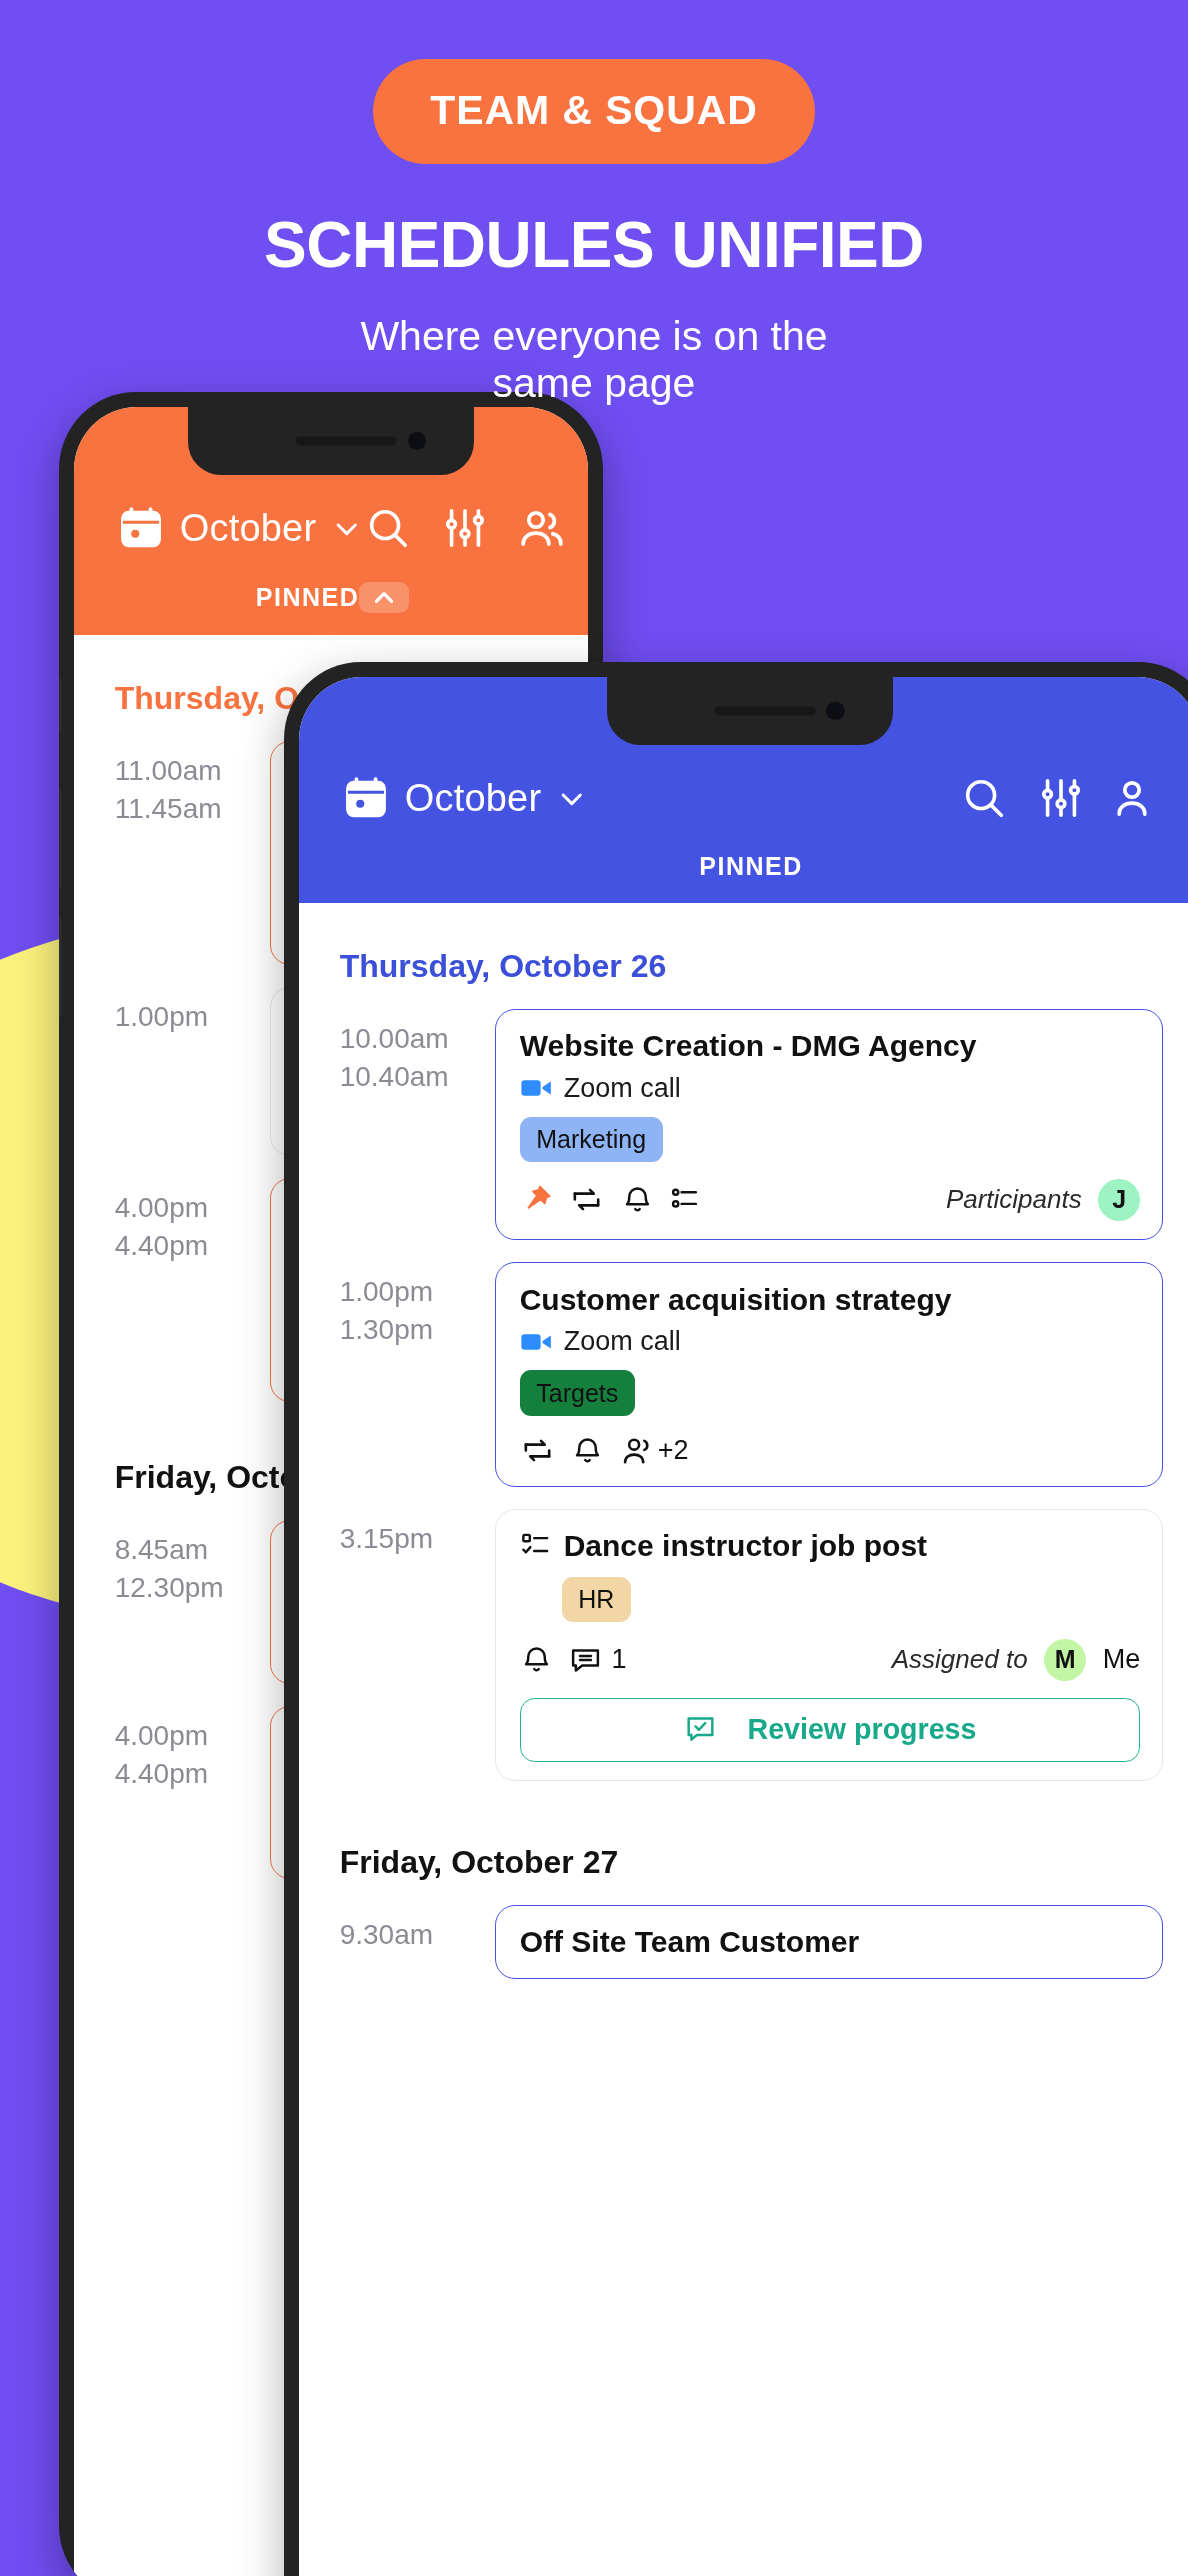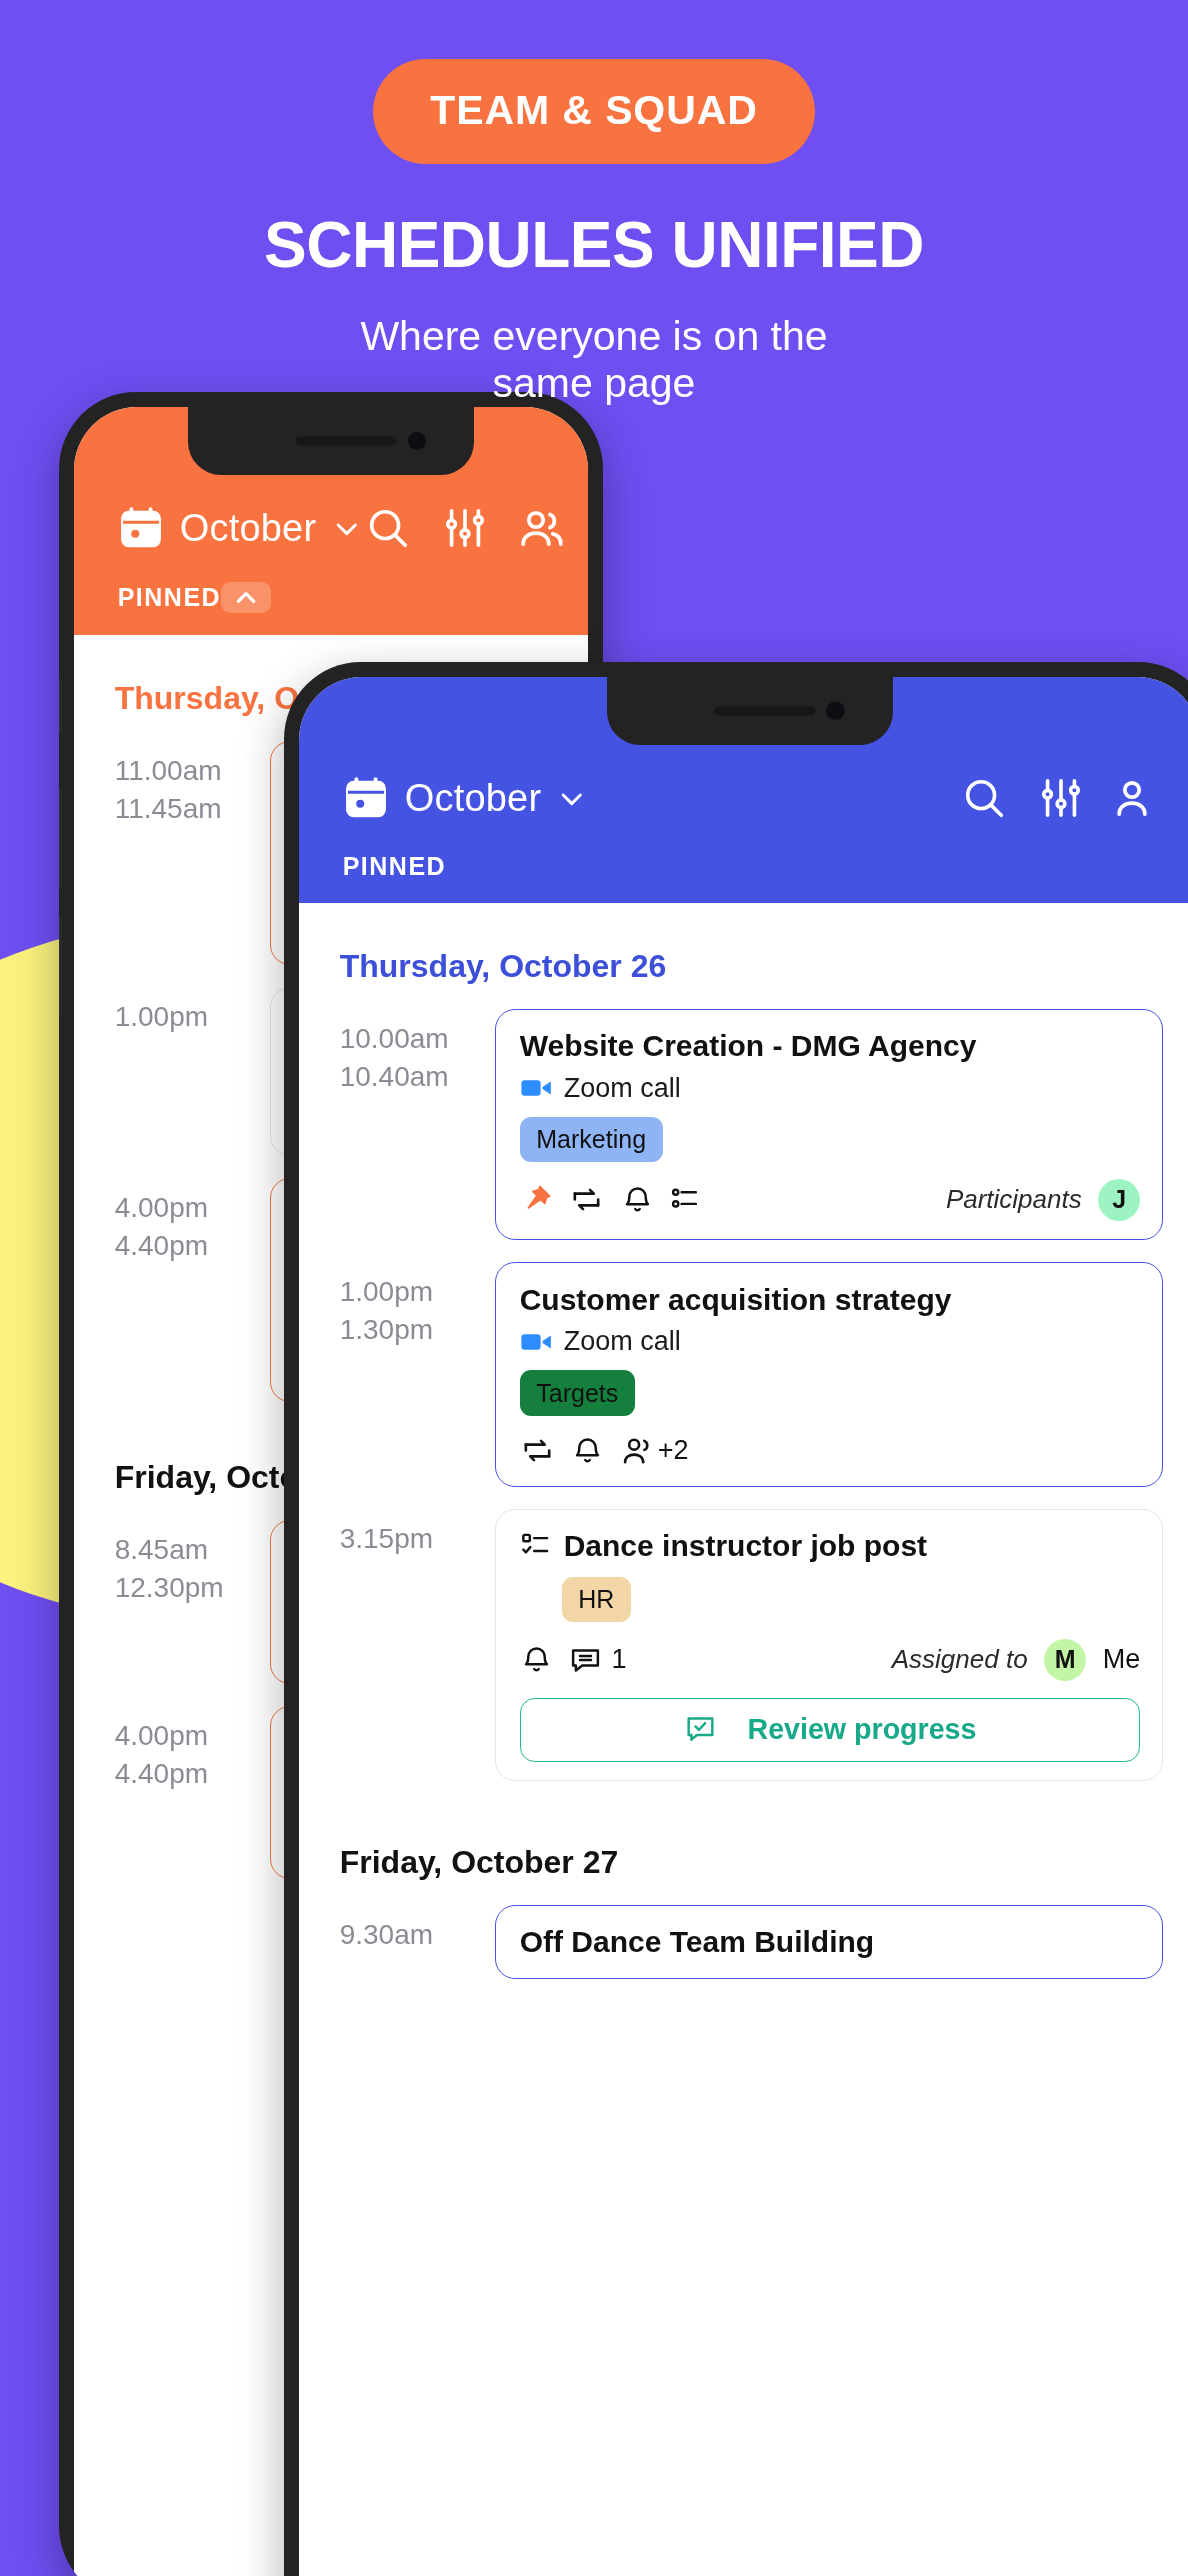--- a/index.html
+++ b/index.html
@@ -128,21 +128,21 @@
   .navrow {
     display: flex; align-items: center; justify-content: space-between;
     padding: 16.6px 33px 0 44px;
   }
   .nav-left { display: flex; align-items: center; gap: 16px; }
   .month { color:#fff; font-size: 38px; font-weight: 500; letter-spacing:0.2px;}
   .nav-icons { display: flex; align-items: center; gap: 25px; }
   .icobox { width: 52px; height: 52px; display:flex; align-items:center; justify-content:center; }
 
   .pinnedrow {
-    display:flex; align-items:center; justify-content:flex-start;
+    display:flex; align-items:center; justify-content:center;
     padding: 28px 41px 22px 44px;
   }
   .pinned-label { color:#fff; font-size: 25px; font-weight: bold; letter-spacing: 1.5px; }
   .collapse {
     width: 50px; height: 31px; border-radius: 9.2px;
     background: rgba(255,255,255,.22);
     display:flex; align-items:center; justify-content:center;
   }
 
   .sheet {
@@ -690,21 +690,21 @@
         </div>
       </div>
 
       <div class="daytitle day-dark" style="margin-top:42px">Friday, October 27</div>
 
       <div class="evt">
         <div class="times">
           <div>9.30am</div>
         </div>
         <div class="card b">
-          <div class="card-title">Off Dance Team Building</div>
+          <div class="card-title">Off Site Team Customer</div>
         </div>
       </div>
 
     </div>
   </div>
   <div class="notch">
     <span class="speaker"></span>
     <span class="camera"></span>
   </div>
 </div>

